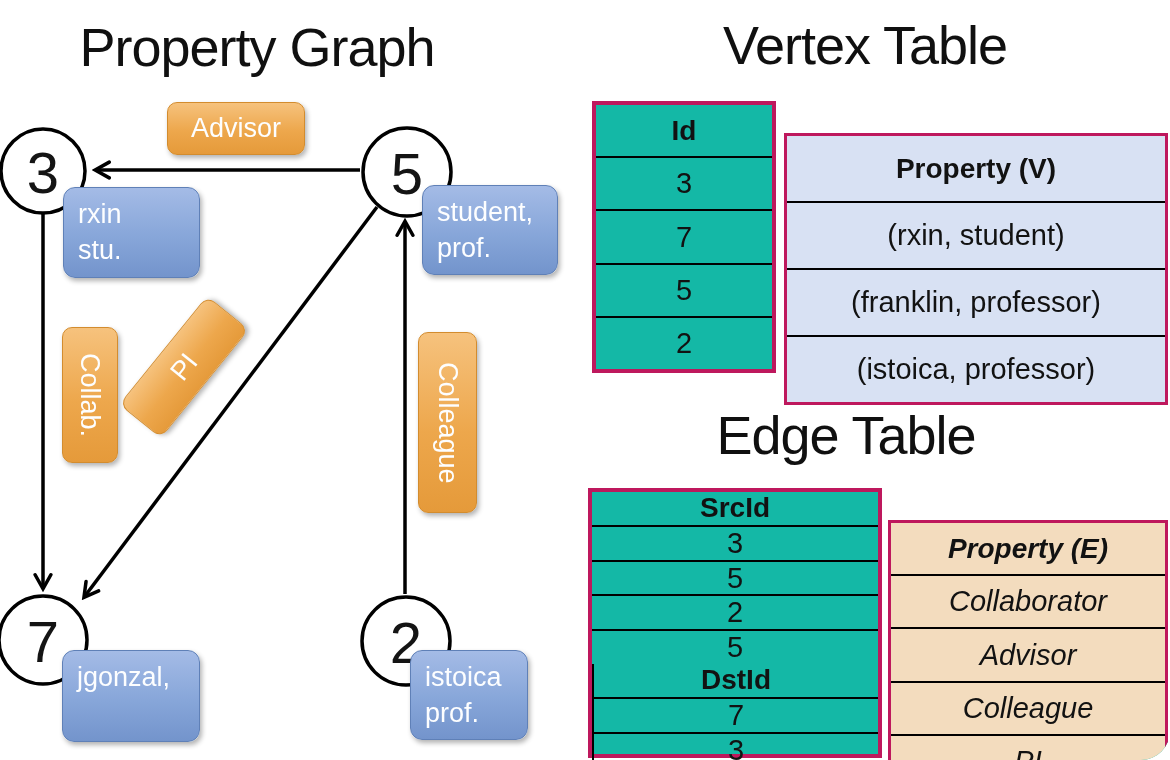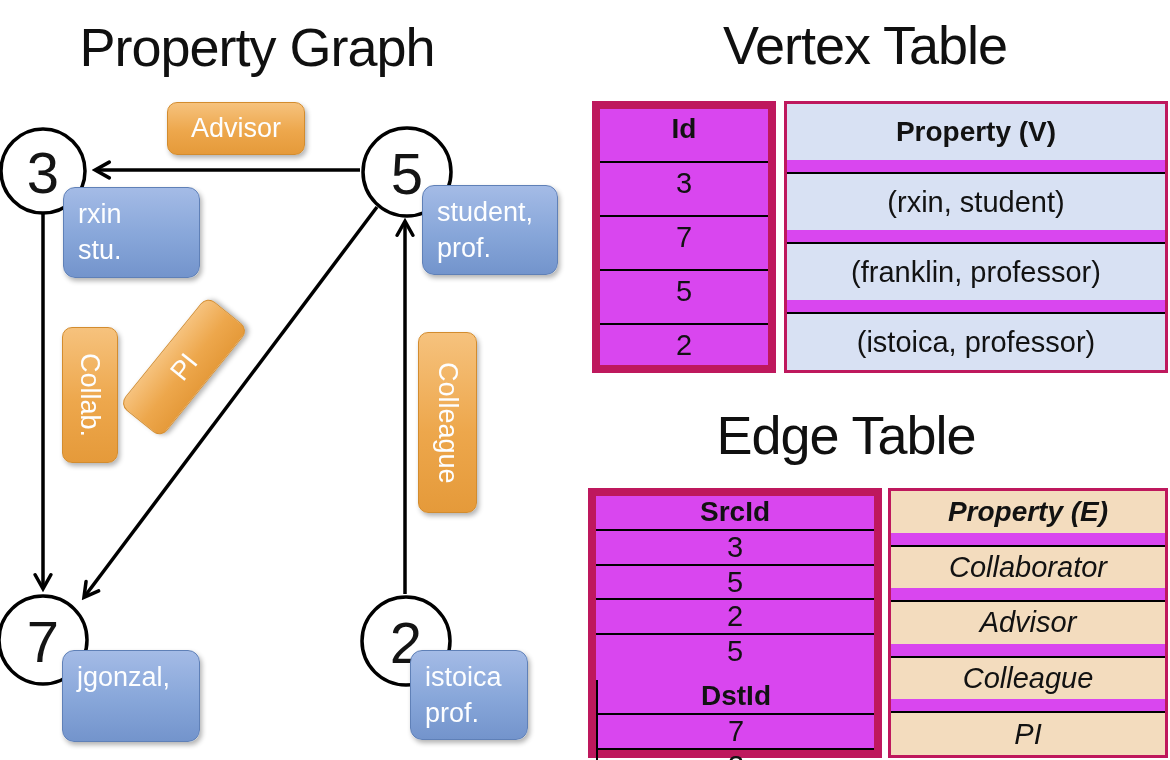--- a/index.html
+++ b/index.html
@@ -2,20 +2,21 @@
 <html><head>
 <meta charset="utf-8">
 <style>
   html,body { margin:0; padding:0; background:#ffffff; }
   * { box-sizing:border-box; }
   .canvas {
     position:relative; width:1170px; height:760px; overflow:hidden;
     background:#ffffff;
     font-family:"Liberation Sans", sans-serif;
     color:#111;
+    border-radius:29px;
   }
   .big-title {
     position:absolute; margin:0; font-size:54px; font-weight:400;
     letter-spacing:-1px; color:#101010; text-align:center; white-space:nowrap;
   }
   #graph-title  { left:0px;   top:16px;  width:514px; }
   #vertex-title { left:604px; top:14px;  width:522px; }
   #edge-title   { left:580px; top:404px; width:532px; }
 
   svg.graph { position:absolute; left:0; top:0; }
@@ -45,23 +46,23 @@
   #box-franklin  { left:422px; top:185px; width:136px; height:90px; }
   #box-jgonzal   { left:62px;  top:650px; width:138px; height:92px; }
   #box-istoica   { left:410px; top:650px; width:118px; height:90px; }
 
   
   .tbl-group { position:absolute; display:flex; }
   #vertex-table-group { left:592px; top:101px; width:576px; height:272px; }
   #edge-table-group   { left:588px; top:488px; width:580px; height:270px; }
   .col-box {
     display:flex; flex-direction:column;
-    border:8px solid #be185d; background:#d946ef; height:100%;gap:12px;
+    border:4px solid #be185d; background:#14b8a6; height:100%;
   }
-  .col-box.thick { border-width:3px; }
+  .col-box.thick { border-width:3px;margin-top:32px; }
   .col-box.split { flex-direction:column; }
   .subcol { flex:1; display:flex; flex-direction:column; height:100%; }
   .subcol + .subcol { border-left:2px solid #000; }
   .gap { background:transparent; }
   .cell {
     flex:1; display:flex; align-items:center; justify-content:center;
     font-size:29px; color:#121212; border-top:2px solid #000;
     white-space:nowrap; overflow:hidden;
   }
   .cell:first-child { border-top:none; }

